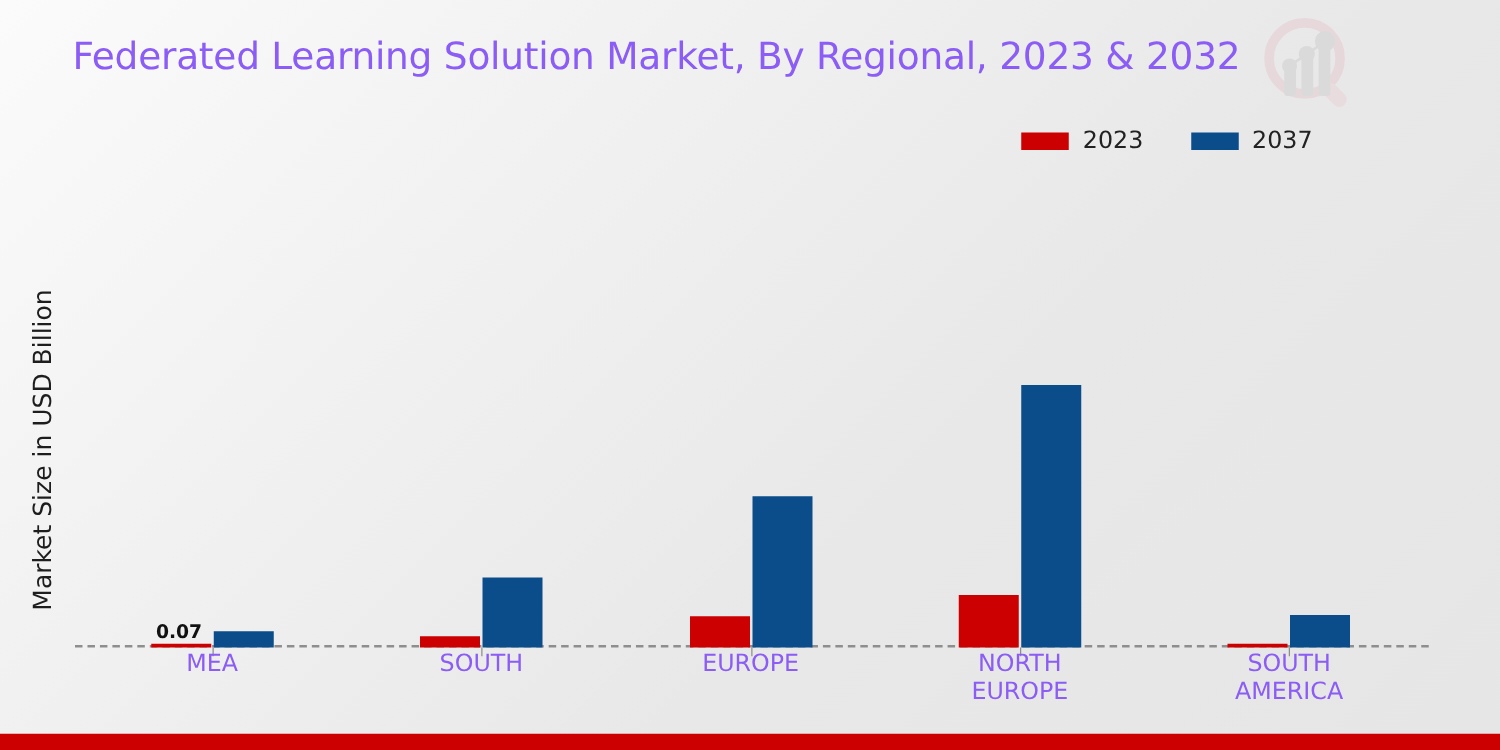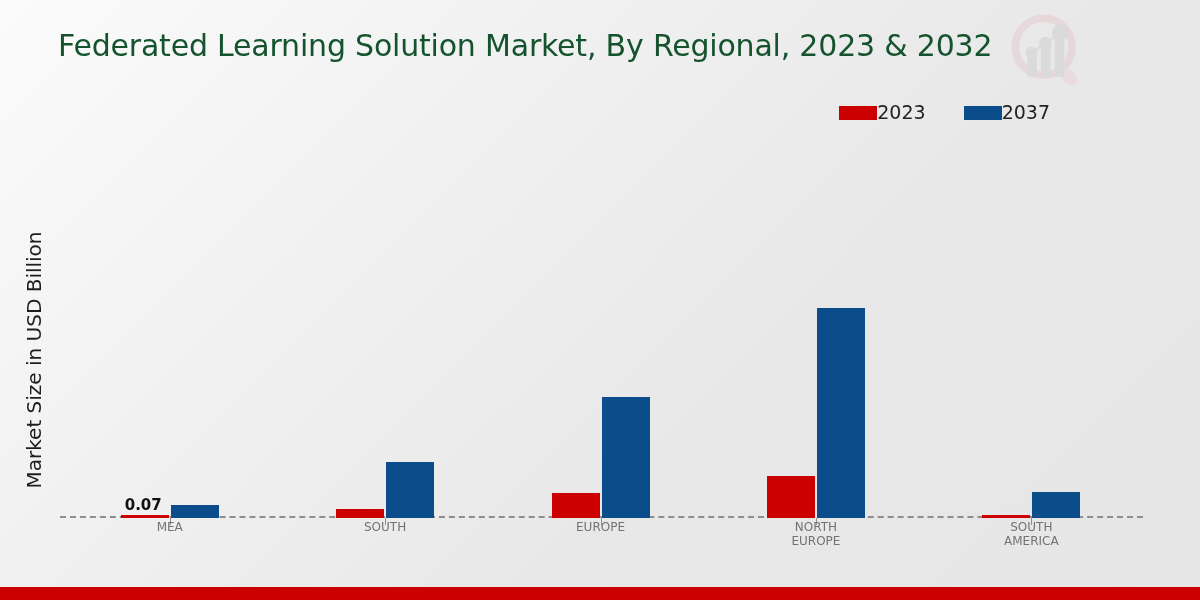--- a/index.html
+++ b/index.html
@@ -29,38 +29,38 @@
   }
 
   
   #chart-title {
     position: absolute;
     left: 58px;
     top: 28px;
     font-size: 30px;
     font-weight: 400;
     letter-spacing: -0.2px;
-    color: #14532d;
+    color: #8b5cf6;
     white-space: nowrap;
     font-family: "DejaVu Sans", sans-serif;
   }
 
   
   #legend {
     position: absolute;
     right: 150px;
     top: 103px;
     display: flex;
     align-items: center;
     gap: 38px;
   }
   .legend-item {
     display: flex;
     align-items: center;
-    gap: 0;
+    gap: 11px;
   }
   .legend-swatch {
     width: 38px;
     height: 14px;
     display: block;
   }
   .legend-label {
     font-size: 19px;
     color: #222;
     line-height: 1;
@@ -153,22 +153,22 @@
     left: 48px;
     top: 520px;
     width: 1105px;
     display: flex;
     justify-content: space-around;
     padding: 0 14px;
   }
   .cat-label {
     flex: 1 1 0;
     text-align: center;
-    font-size: 12px;
-    color: #737373;
+    font-size: 19px;
+    color: #8b5cf6;
     line-height: 1.18;
     white-space: pre-line;
   }
 
   
   #footer-bar {
     position: absolute;
     left: 0;
     bottom: 0;
     width: 1200px;

